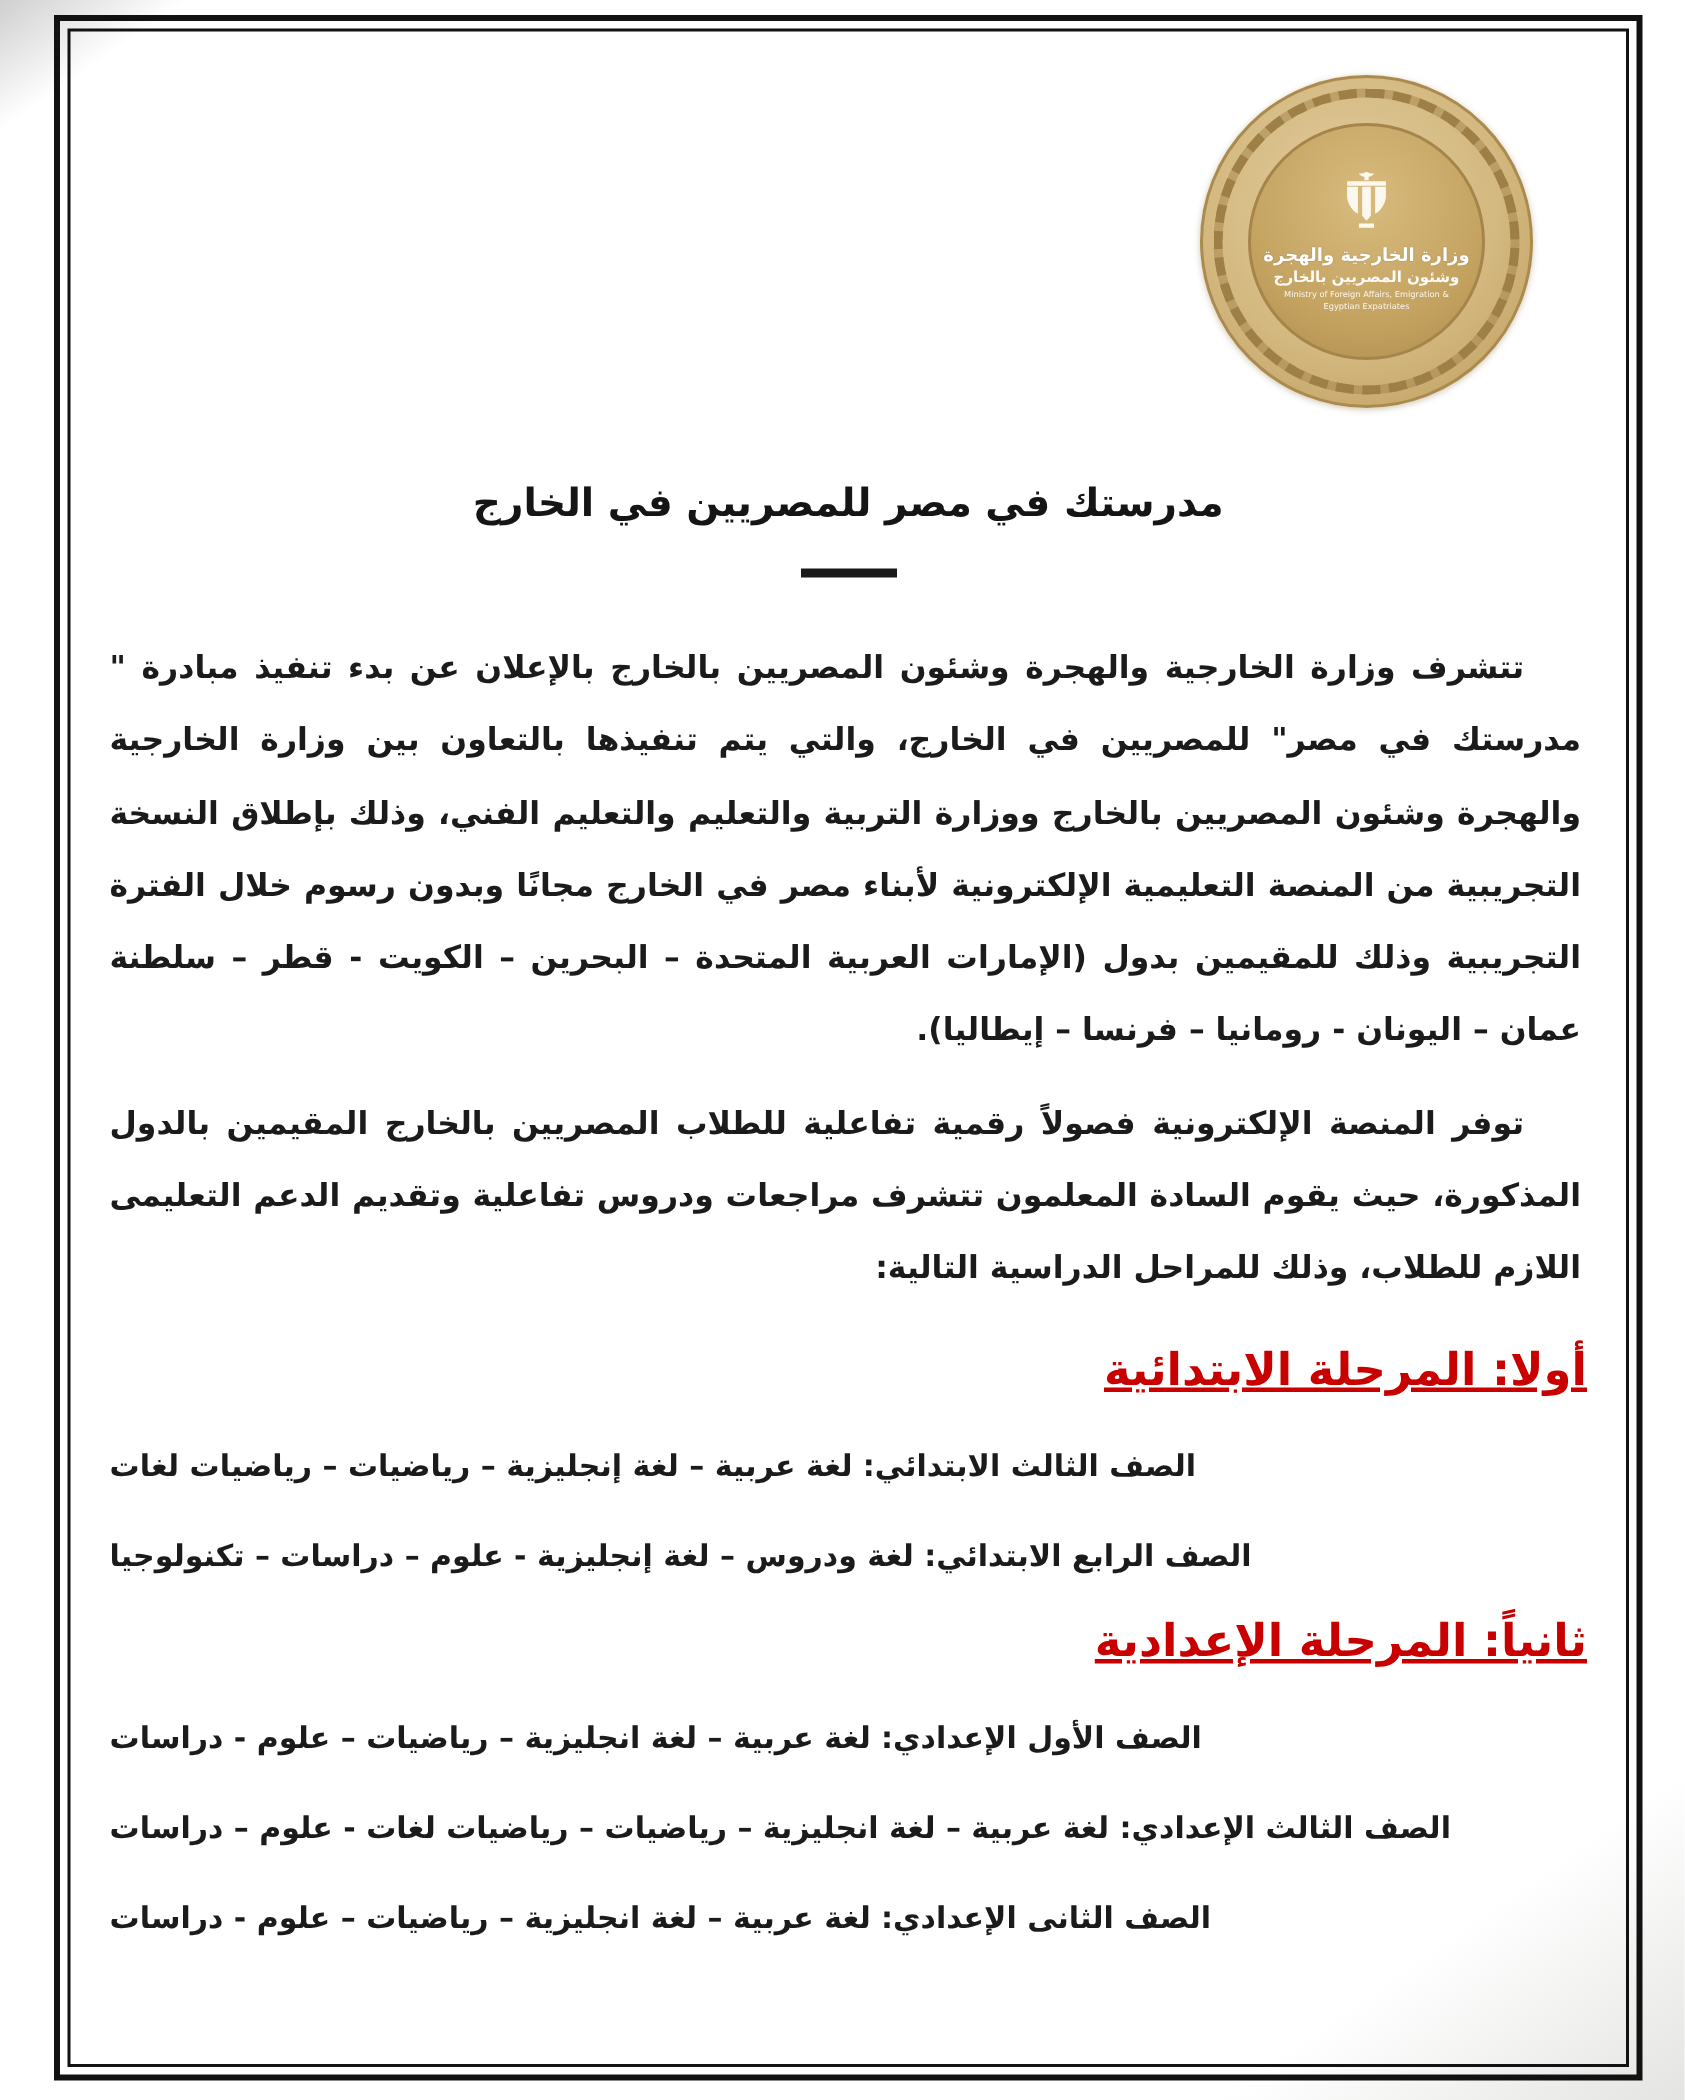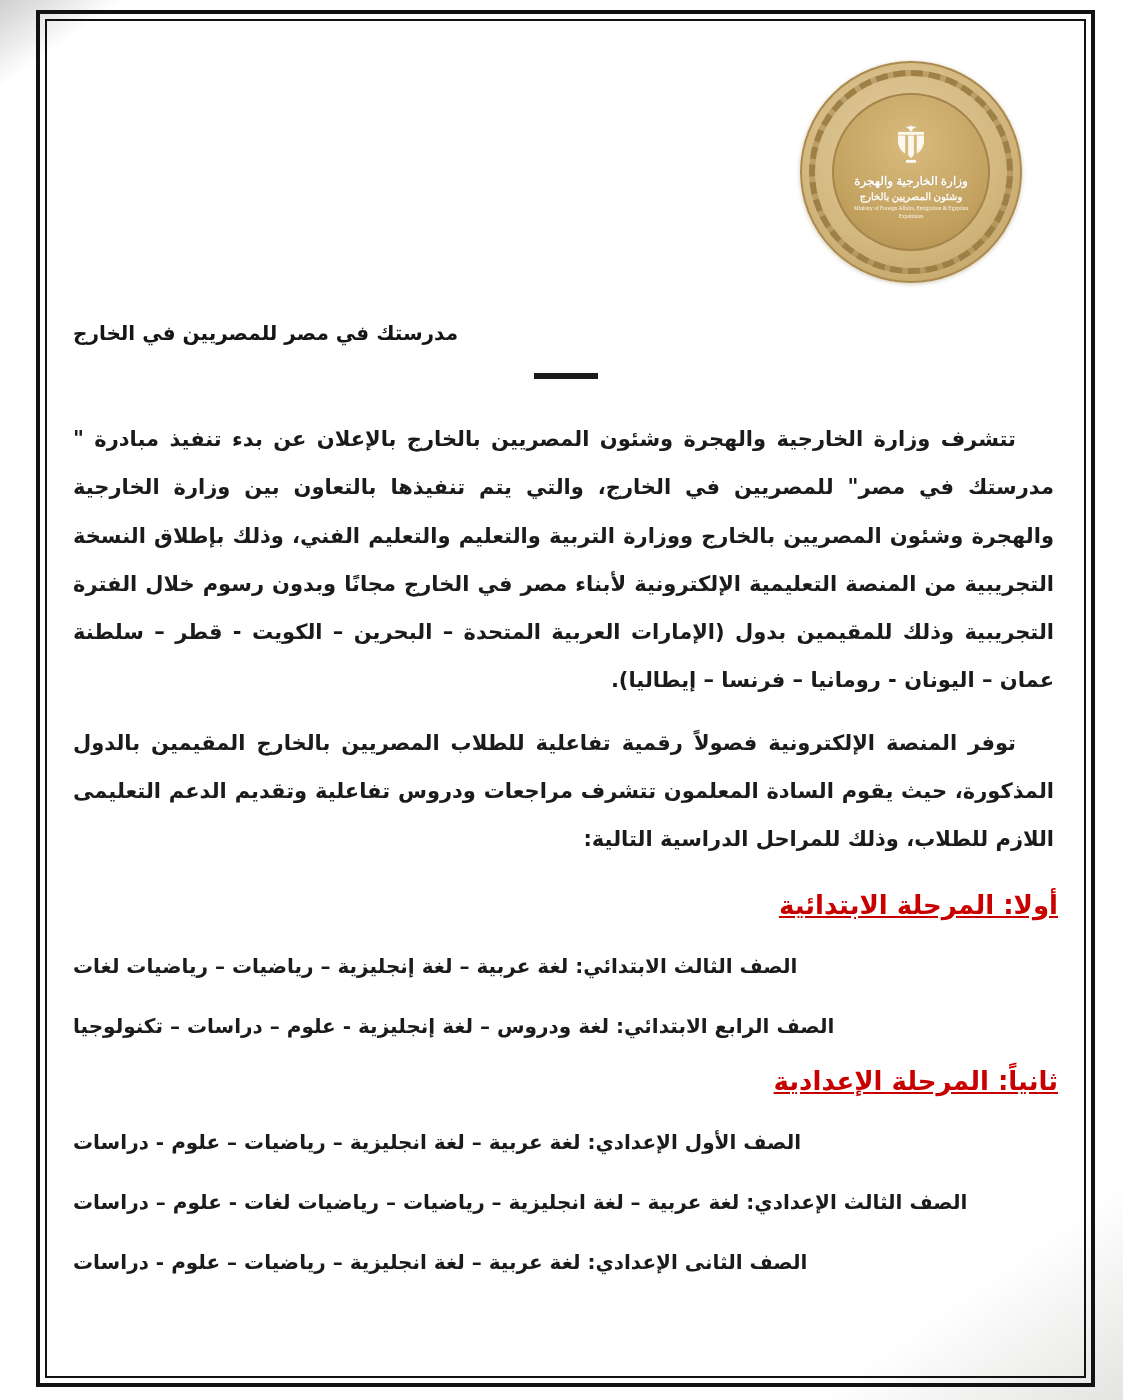--- a/index.html
+++ b/index.html
@@ -26,27 +26,26 @@
     width: 100%; height: 100%;
     border: 2px solid #121212;
     box-sizing: border-box;
     position: relative;
     direction: rtl;
     padding: 0 26px;
   }
   
   .seal {
     position: absolute;
-    top: 40px; right: 62px;
+    top: 29px; right: 62px;
     width: 218px; height: 218px;
     border-radius: 50%;
     background: radial-gradient(circle at 45% 38%, #e3cc9f 0%, #d3b87f 55%, #bd9c5d 100%);
     border: 2px solid #ab8a4e;
     box-shadow: 0 1px 4px rgba(120,95,40,.35);
-    font-family: Liberation Serif, serif;
   }
   .seal-ring, .seal-ring2 {
     position: absolute; inset: 7px;
     border-radius: 50%;
     border: 6px dashed #9e7f46;
   }
   .seal-ring2 { transform: rotate(4deg); opacity: .45; }
   .seal-inner {
     position: absolute; inset: 30px;
     border-radius: 50%;
@@ -61,43 +60,43 @@
   }
   .eagle { width: 44px; height: 46px; margin-bottom: 4px; }
   .eagle path { fill: #fdfcf6; opacity: .95; }
   .seal-t1 { font-size: 12px; font-weight: bold; line-height: 1.3; text-shadow: 0 0 1px rgba(90,70,30,.4); }
   .seal-t2 { font-size: 10px;  font-weight: bold; line-height: 1.4; opacity: .95; }
   .seal-ten { font-size: 5.5px; line-height: 1.5; opacity: .9; direction: ltr; max-width: 120px; }
   
   .title {
     margin: 0;
     padding-top: 300px;
-    text-align: left;
-    font-size: 20px;
+    text-align: center;
+    font-size: 26px;
     font-weight: bold;
     color: #151515;
   }
   .divider {
     width: 64px; height: 6px;
     background: #1a1a1a;
     margin: 28px auto 0 auto;
   }
   .para {
     margin: 36px 4px 0 0;
     font-size: 21px;
     font-weight: bold;
     color: #1b1b1b;
     line-height: 2.3;
     text-align: justify;
     text-indent: 38px;
   }
   .para.second { margin-top: 14px; }
   .red-heading {
     margin: 26px 0 0 0;
-    font-size: 26px;
+    font-size: 30px;
     font-weight: bold;
     color: #c80000;
     text-decoration: underline;
     text-align: right;
   }
   .grade-item {
     margin: 32px 0 0 0;
     padding-right: 26px;
     font-size: 20px;
     font-weight: bold;

